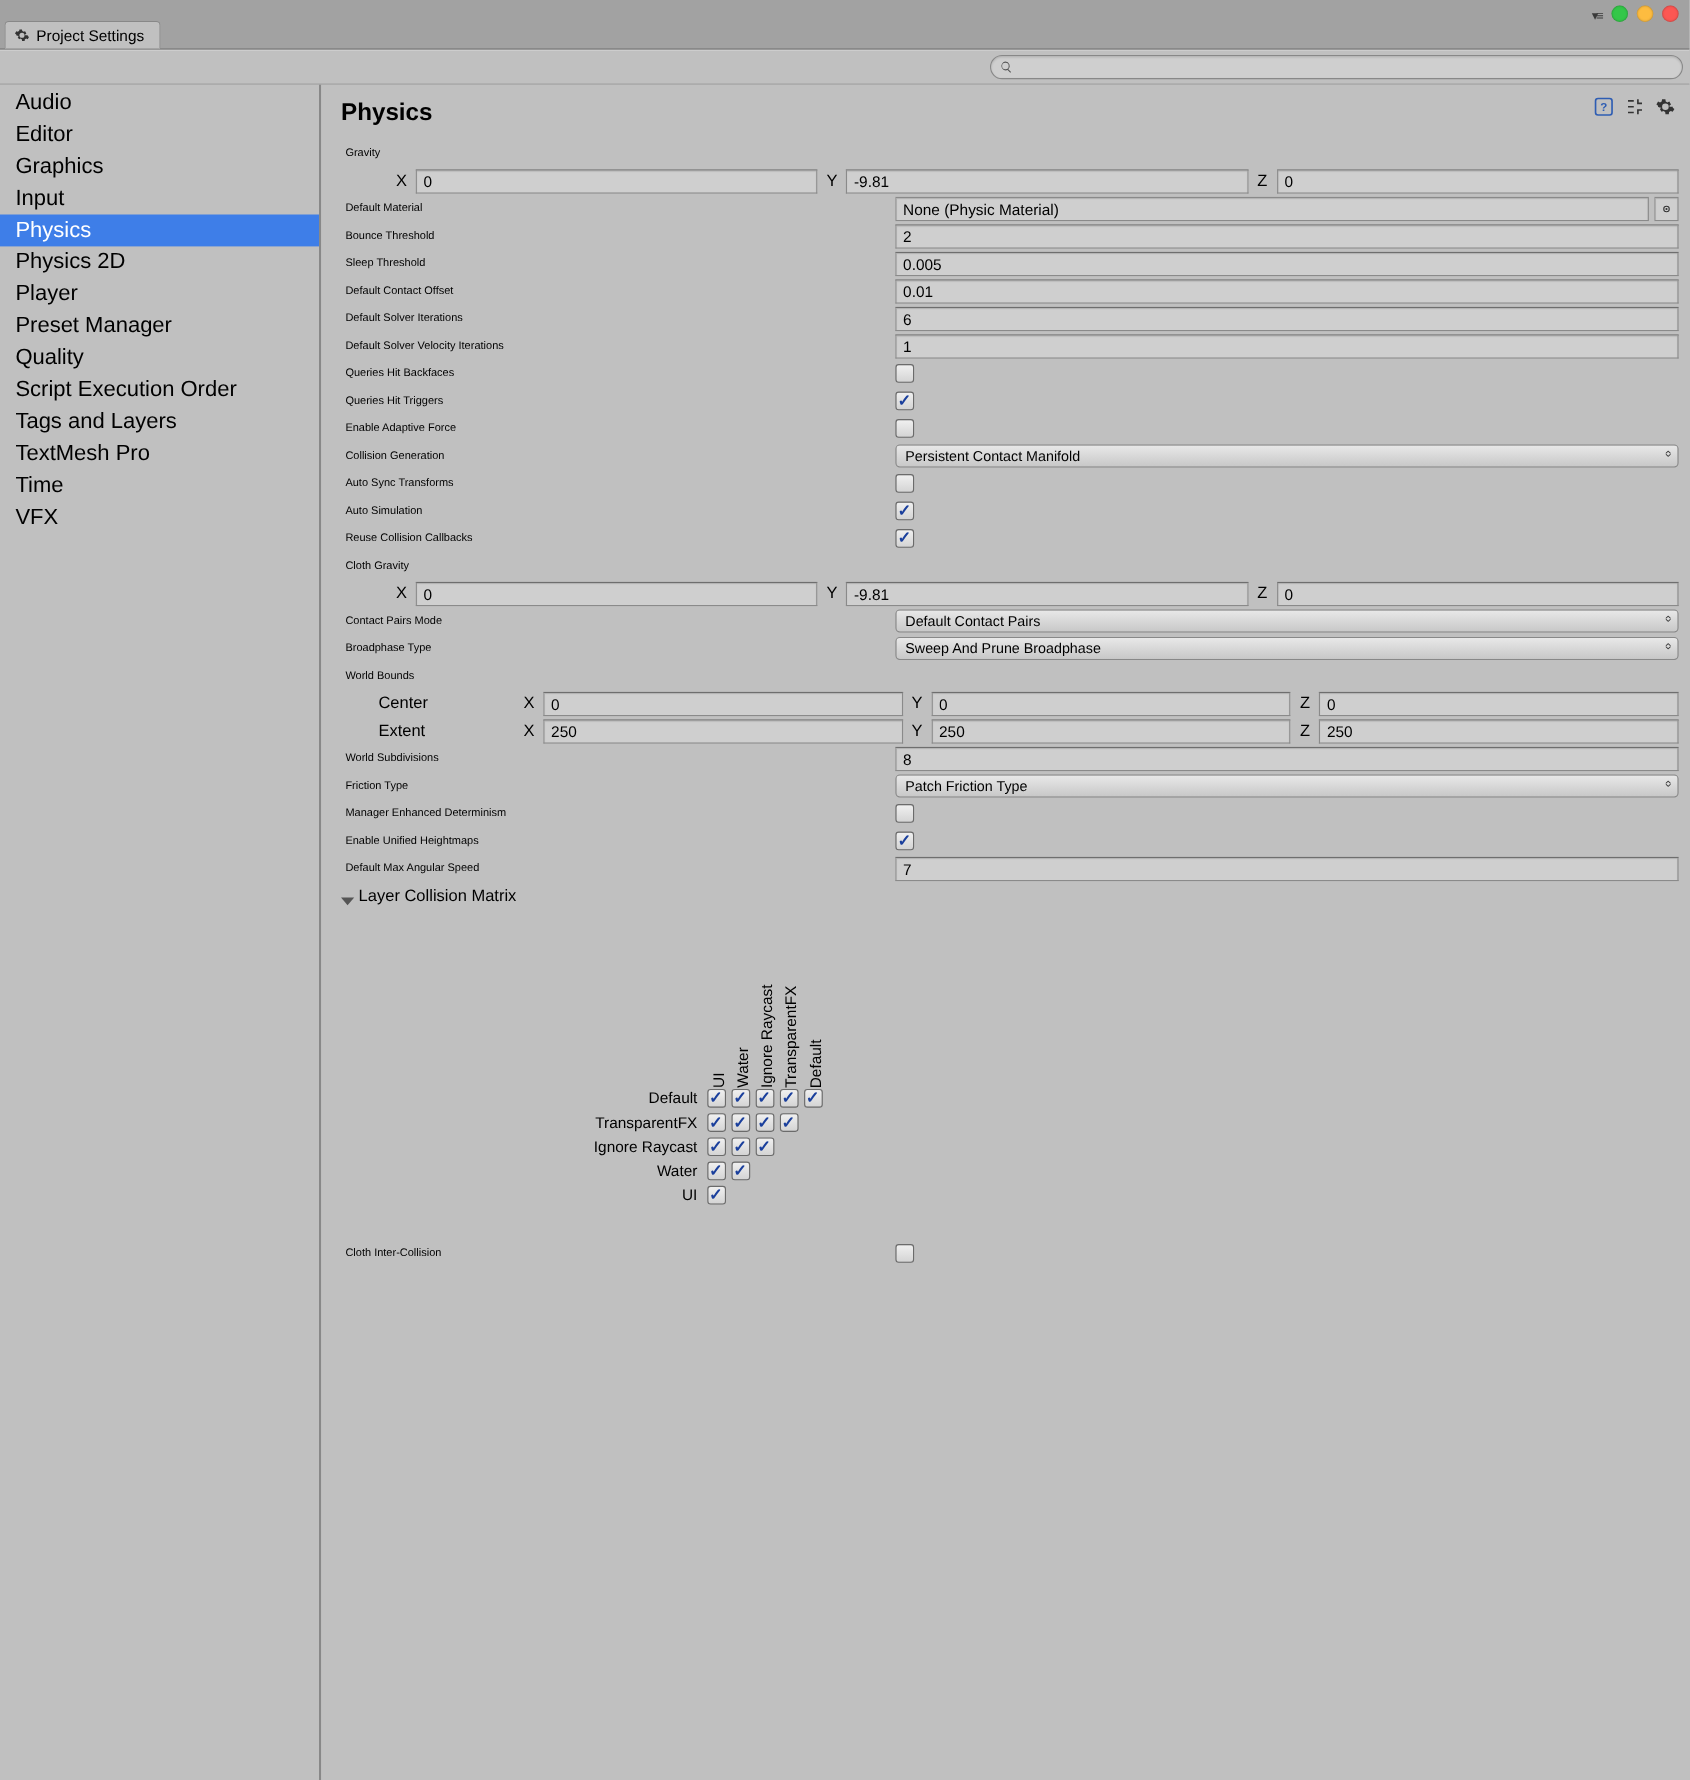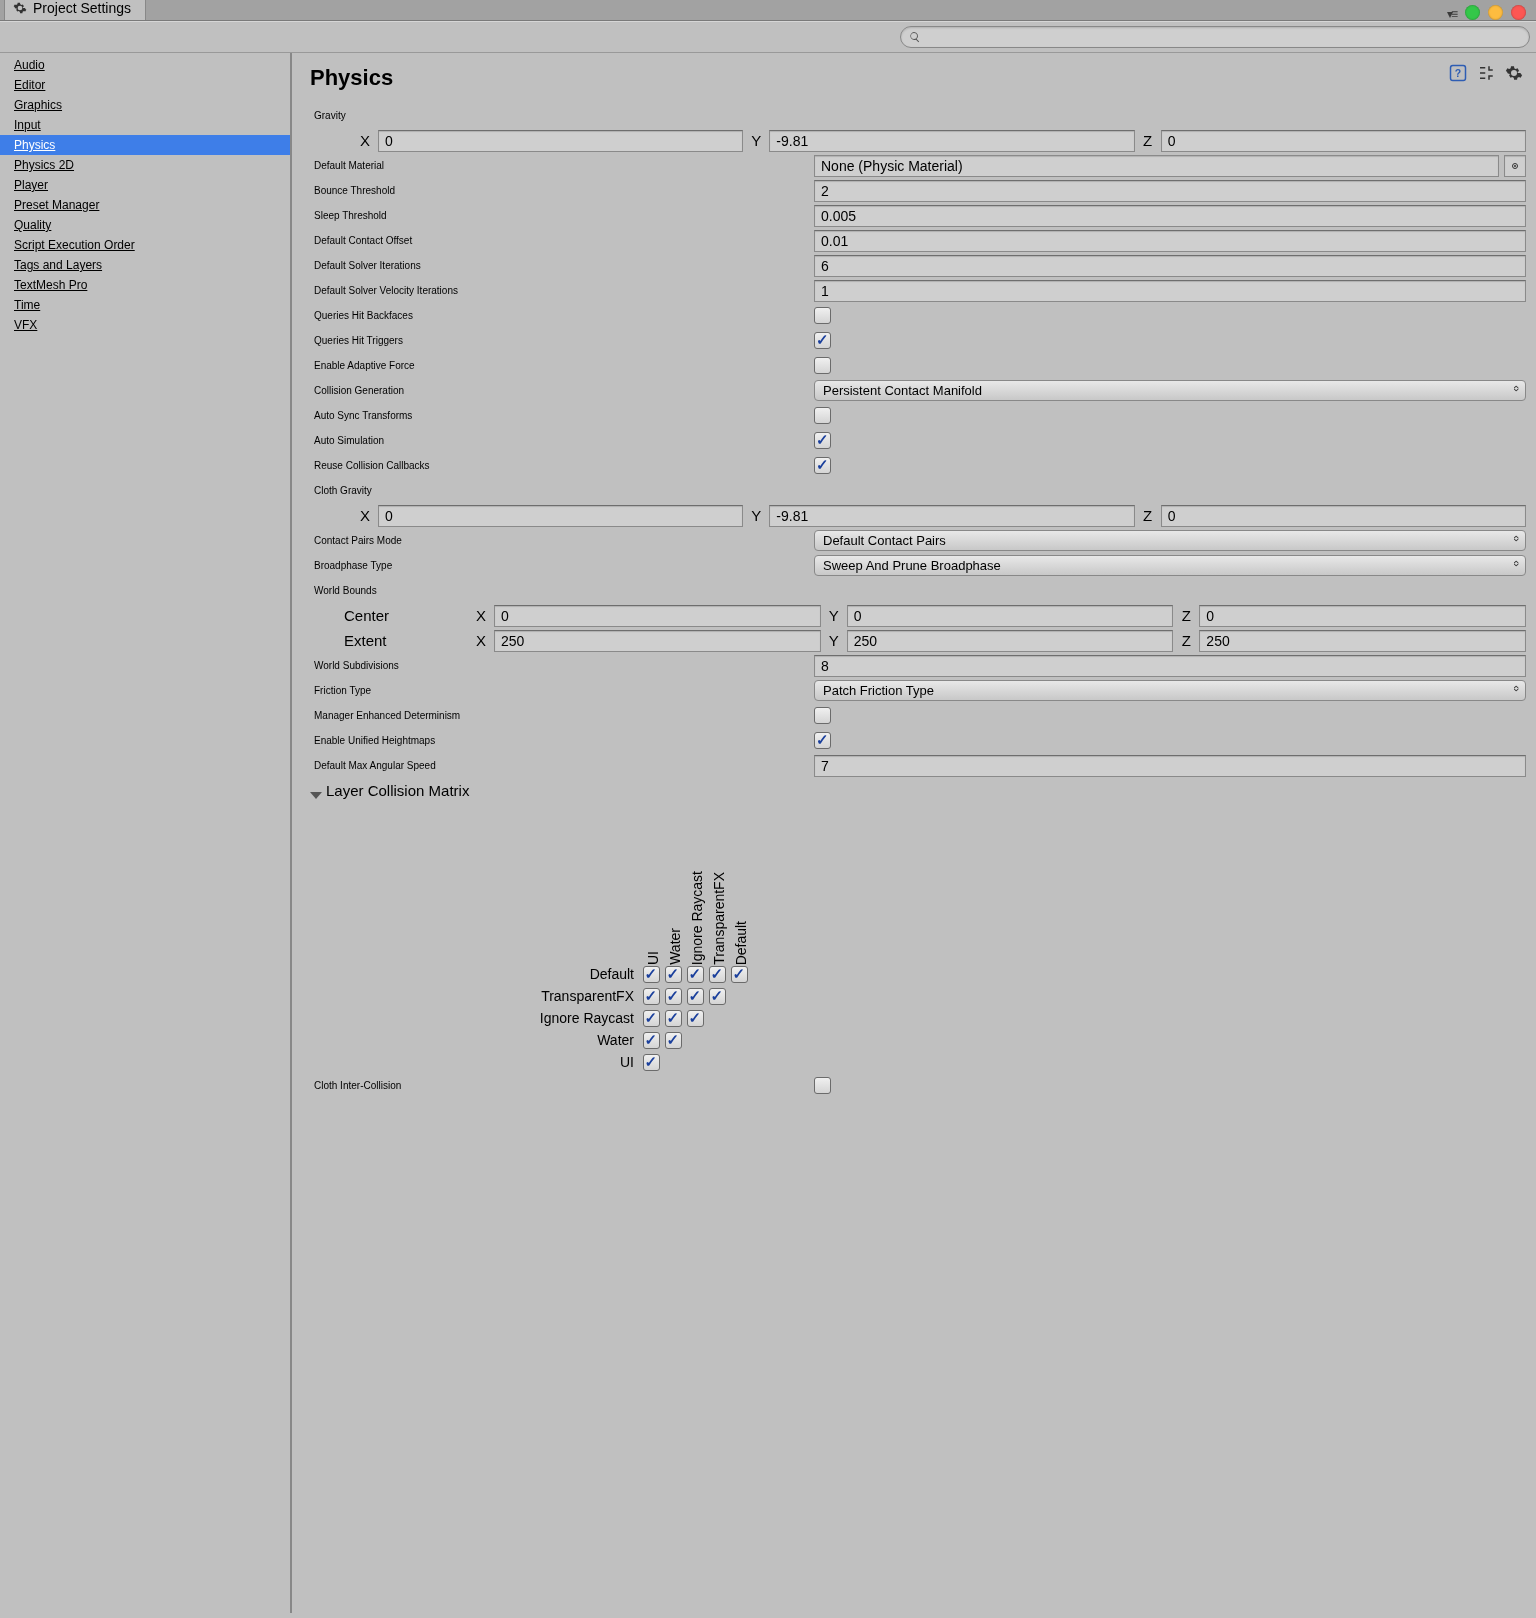--- a/index.html
+++ b/index.html
@@ -1,20 +1,20 @@
 <!DOCTYPE html>
 <html><head>
 <meta charset="utf-8">
 <style>
   * { box-sizing: border-box; margin: 0; padding: 0; font-family: Arial, Helvetica, sans-serif; }
   body { background: #c0c0c0; font-size: 13px; color: #000; width: 1536px; }
 
   
   .title-bar-outer { background:#a2a2a2; border-bottom:1px solid #7a7a7a; }
-  .tab-row { display:flex; align-items:flex-end; height:20px; padding-left:4px; }
+  .tab-row { display:flex; align-items:flex-end; height:44px; padding-left:4px; }
   .tab {
     display:flex; align-items:center; gap:6px; padding:4px 14px 4px 8px;
     background:#c0c0c0; border:1px solid #888; border-bottom:none; border-top-left-radius:4px;
     border-top-right-radius:4px; font-size:14px;
   }
   .tab svg{width:14px;height:14px;}
   .traffic-lights { position:absolute; right:10px; top:5px; display:flex; gap:8px; align-items:center;}
   .traffic-lights .dot{ width:15px;height:15px;border-radius:50%; box-shadow:inset 0 0 2px rgba(0,0,0,.4);}
   .dot.green{background:#34c749;} .dot.yellow{background:#fdbc40;} .dot.red{background:#fc5753;}
   .dropdown-icon{position:absolute; right:80px; top:7px; font-size:12px; color:#3a3a3a; letter-spacing:-2px;}
@@ -29,21 +29,21 @@
   }
   .search-box svg{width:12px;height:12px;fill:#555;}
 
   
   .main{ display:flex; min-height:1560px; }
   .sidebar{
     width:292px; background:#c0c0c0; border-right:2px solid #888;
     padding-top:2px;
   }
   .sidebar-item{
-    padding:3px 10px 3px 14px; font-size:12px; color:#000; cursor:default;text-decoration:underline;
+    padding:3px 10px 3px 14px; font-size:20px; color:#000; cursor:default;
   }
   .sidebar-item.active{ background:#3e7ee8; color:#fff; }
   .content{
     flex:1; background:#c0c0c0; padding:12px 10px 30px 18px; position:relative;
   }
   .content h1{ font-size:22px; font-weight:bold; margin-bottom:12px;}
 
   .header-icons{ position:absolute; right:12px; top:10px; display:flex; gap:8px;}
   .header-icons .hicon{ width:20px;height:20px; display:flex;align-items:center;justify-content:center; color:#333;}
 
@@ -459,21 +459,21 @@
           </div>
           <div class="mrow">
             <div class="mrow-label">UI</div>
             <div class="mcell">
               <div class="chk on"></div>
             </div>
           </div>
         </div>
     </div>
 
-    <div class="prop" style="">
+    <div class="prop" style="margin-top:30px;">
       <div class="prop-label">Cloth Inter-Collision</div>
       <div class="prop-field">
           <div class="chk"></div>
         </div>
     </div>
 
   </div>
 </div>
 
 </body></html>

